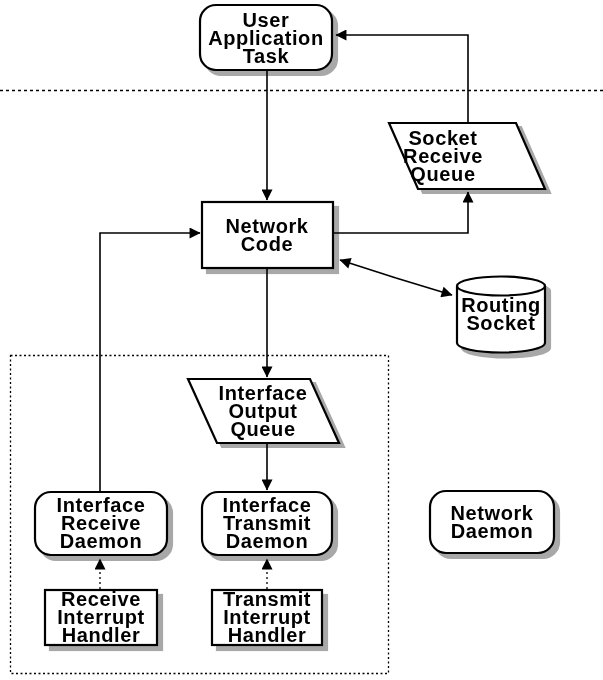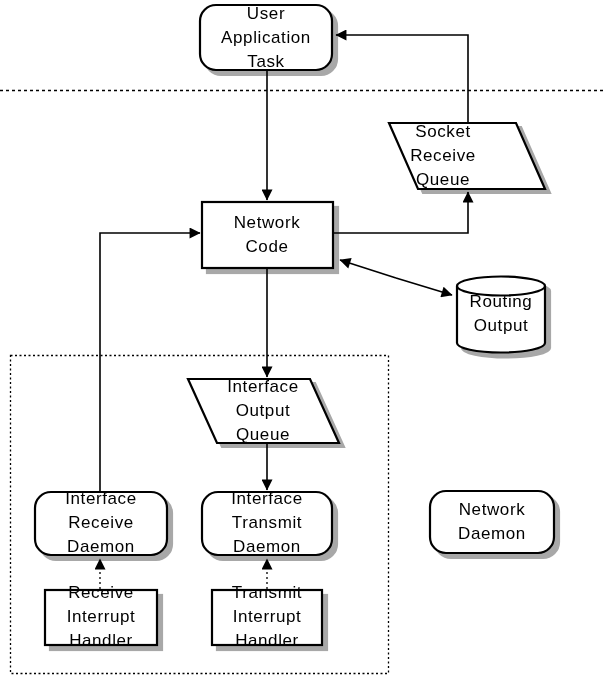--- a/index.html
+++ b/index.html
@@ -17,26 +17,27 @@
   }
   .canvas svg {
     position: absolute;
     left: 0;
     top: 0;
   }
   .node-label {
     position: absolute;
     transform: translate(-50%, -50%);
     text-align: center;
-    font-size: 17px;
-    line-height: 24px;
+    font-size: 20px;
+    line-height: 18px;
     letter-spacing: 0.6px;
     color: #000000;
     white-space: pre-line;
     pointer-events: none;
+    font-weight: bold;
   }
 </style>
 </head>
 <body>
 
 <div class="canvas">
 
   <svg width="603" height="680" viewBox="0 0 603 680">
     <defs>
       <marker id="arr" viewBox="0 0 10 10" refX="9.5" refY="5" markerWidth="13" markerHeight="11" orient="auto" markerUnits="userSpaceOnUse">
@@ -93,21 +94,21 @@
 Task</div>
 
   <div class="node-label" style="left:443px; top:156px;">Socket
 Receive
 Queue</div>
 
   <div class="node-label" style="left:267px; top:235px;">Network
 Code</div>
 
   <div class="node-label" style="left:501px; top:314px;">Routing
-Output</div>
+Socket</div>
 
   <div class="node-label" style="left:263px; top:411px;">Interface
 Output
 Queue</div>
 
   <div class="node-label" style="left:101px; top:523px;">Interface
 Receive
 Daemon</div>
 
   <div class="node-label" style="left:267px; top:523px;">Interface

